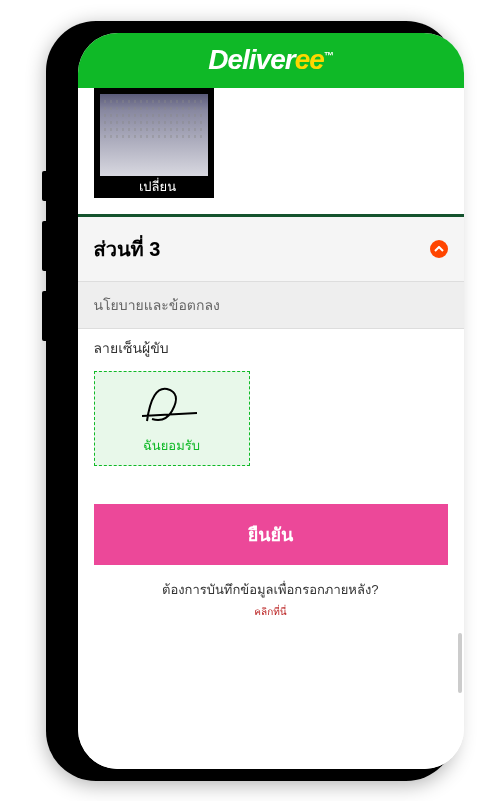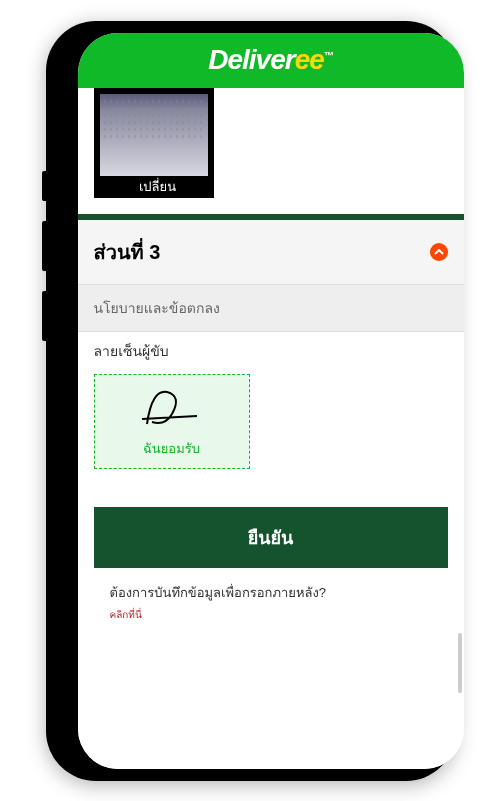--- a/index.html
+++ b/index.html
@@ -100,21 +100,21 @@
       height: 22px;
       background: #000;
       color: #fff;
       font-size: 13px;
       display: flex;
       align-items: center;
       justify-content: center;
     }
     .section-header {
       background: #f5f5f5;
-      border-top: 6px solid #14532d;
+      border-top: 3px solid #14532d;
       border-bottom: 1px solid #ddd;
       padding: 16px;
       display: flex;
       justify-content: space-between;
       align-items: center;
     }
     .section-title {
       font-size: 20px;
       font-weight: bold;
       color: #000;
@@ -167,32 +167,34 @@
     .signature-accept {
       color: #0fb927;
       font-size: 13px;
       margin-top: 4px;
     }
     .submit-section {
       padding: 30px 16px 16px 16px;
     }
     .submit-btn {
       width: 100%;
-      background: #14532d;
+      background: #ec4899;
       color: #fff;
       border: none;
       padding: 16px;
       font-size: 18px;
       font-weight: bold;
       cursor: pointer;
     }
     .save-note {
+      text-align: center;
       padding: 14px 16px;
       font-size: 13px;
       color: #333;
+      font-family: Liberation Mono, monospace;
     }
     .save-link {
       color: #b91c1c;
       display: block;
       margin-top: 4px;
       font-size: 10px;
     }
     .scrollbar-indicator {
       position: absolute;
       right: 2px;

